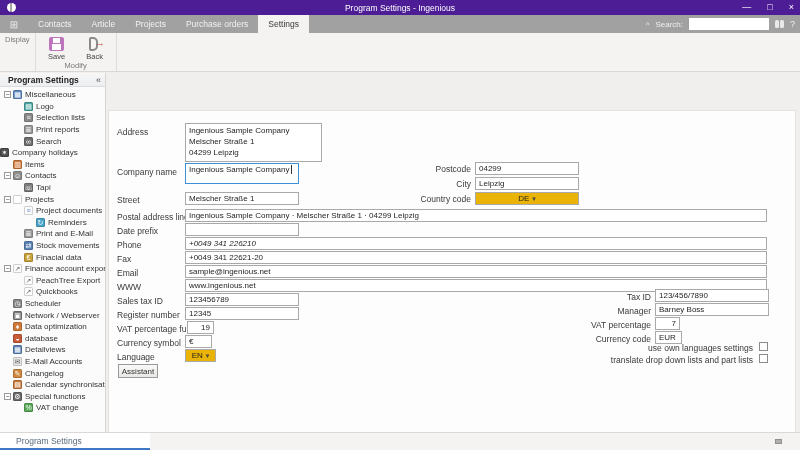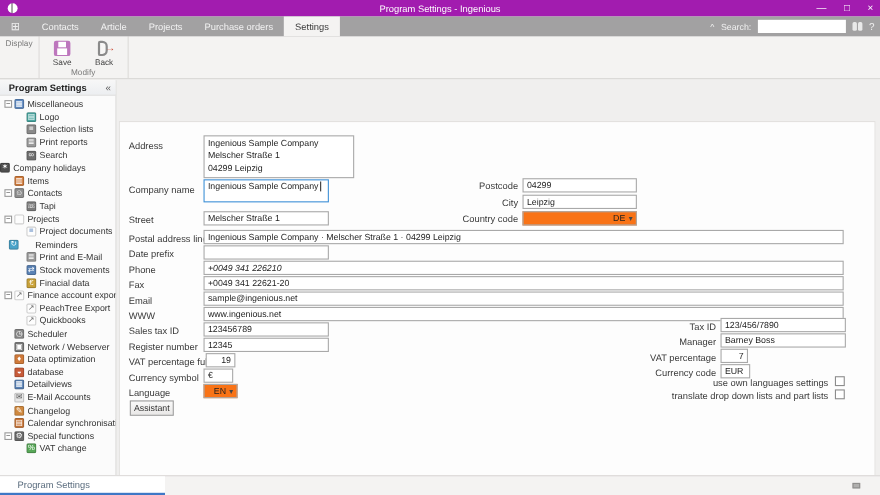--- a/index.html
+++ b/index.html
@@ -1,20 +1,20 @@
 <!DOCTYPE html>
 <html><head>
 <meta charset="utf-8">
 <style>
   * { box-sizing: border-box; margin: 0; padding: 0; }
   html,body { width:800px; height:450px; overflow:hidden; }
   body { font-family:"Liberation Sans", sans-serif; background:#f0efee; position:relative; font-size:9px; color:#333; }
 
   
-  .titlebar { height:15px; background:#a21caf; position:relative; display:flex; align-items:center; }
+  .titlebar { height:15px; background:#4c1d95; position:relative; display:flex; align-items:center; }
   .app-logo { width:9px; height:9px; margin-left:7px; border-radius:50%;
     background:linear-gradient(to right,#ffffff 0 3px,#a7a6a7 3px 5px,#ffffff 5px 100%); }
   .win-title { position:absolute; left:0; right:0; text-align:center; color:#fdfdfd; font-size:8.5px; }
   .win-controls { position:absolute; right:6px; top:0; height:15px; display:flex; gap:16px; align-items:center; color:#fff; font-size:9px; }
   .win-controls span { cursor:default; line-height:15px; }
 
   
   .tabbar { height:18px; background:#a2a1a2; display:flex; align-items:stretch; position:relative; }
   .app-menu { width:28px; display:flex; align-items:center; justify-content:center; color:#eee; font-size:10px; }
   .tab { padding:0 10px; display:flex; align-items:center; color:#f2f2f2; font-size:8.5px; white-space:nowrap; }
@@ -69,21 +69,21 @@
 
   .flabel { position:absolute; font-size:8.5px; color:#3a3a3a; white-space:nowrap; }
   .flabel.r { text-align:right; }
   .tfield { position:absolute; background:#fff; border:1px solid #a9a9a9; font-size:8px; color:#1e1e1e;
     display:flex; align-items:center; padding:0 3px; overflow:hidden; white-space:nowrap; }
   .tfield.vtop { align-items:flex-start; padding-top:1px; }
   .tfield.multiline { align-items:flex-start; white-space:pre-line; line-height:11px; padding-top:1px; }
   .tfield.num { justify-content:flex-end; }
   .tfield.focused { border-color:#3d8fd6; }
   .caret { width:1px; height:9px; background:#333; margin-left:1px; flex:none; }
-  .tfield.select { background:#f97316; justify-content:flex-end; }
+  .tfield.select { background:#eab308; justify-content:center; }
   .chev { font-size:7px; color:#444; margin-left:3px; }
   .fcheckbox { position:absolute; width:9px; height:9px; background:#fff; border:1px solid #8c8c8c; }
   .fbutton { position:absolute; border:1px solid #9a9a9a; background:linear-gradient(#f9f9f9,#e9e8e7); font-size:8px;
     display:flex; align-items:center; justify-content:center; color:#333; cursor:default; }
 
   
   .statusbar { position:absolute; left:0; right:0; bottom:0; height:18px; background:#f4f3f2; border-top:1px solid #dad8d6; display:flex; }
   .status-tab { width:150px; background:#ffffff; color:#5a6c7e; font-size:8.5px; display:flex; align-items:center;
     padding-left:16px; border-bottom:2px solid #3e78c6; }
   .grip { position:absolute; right:18px; bottom:6px; width:7px; height:5px; background:#b0afae; border:1px solid #8f8e8d; }
@@ -194,21 +194,21 @@
         </div>
         <div class="tree-row" style="padding-left: 4px;">
           <span class="expander">−</span>
           <span class="chip" style="background: rgb(253, 253, 253); color: rgb(102, 102, 102);"></span>
           <span>Projects</span>
         </div>
         <div class="tree-row" style="padding-left: 24px;">
           <span class="chip" style="background: rgb(253, 253, 253); color: rgb(95, 138, 194);">≡</span>
           <span>Project documents</span>
         </div>
-        <div class="tree-row" style="padding-left: 8px; gap: 12px;">
+        <div class="tree-row" style="padding-left: 36px;">
           <span class="chip" style="background: rgb(74, 163, 201); color: rgb(255, 255, 255);">↻</span>
           <span>Reminders</span>
         </div>
         <div class="tree-row" style="padding-left: 24px;">
           <span class="chip" style="background: rgb(154, 154, 154); color: rgb(255, 255, 255);">≣</span>
           <span>Print and E-Mail</span>
         </div>
         <div class="tree-row" style="padding-left: 24px;">
           <span class="chip" style="background: rgb(90, 130, 181); color: rgb(255, 255, 255);">⇄</span>
           <span>Stock movements</span>

